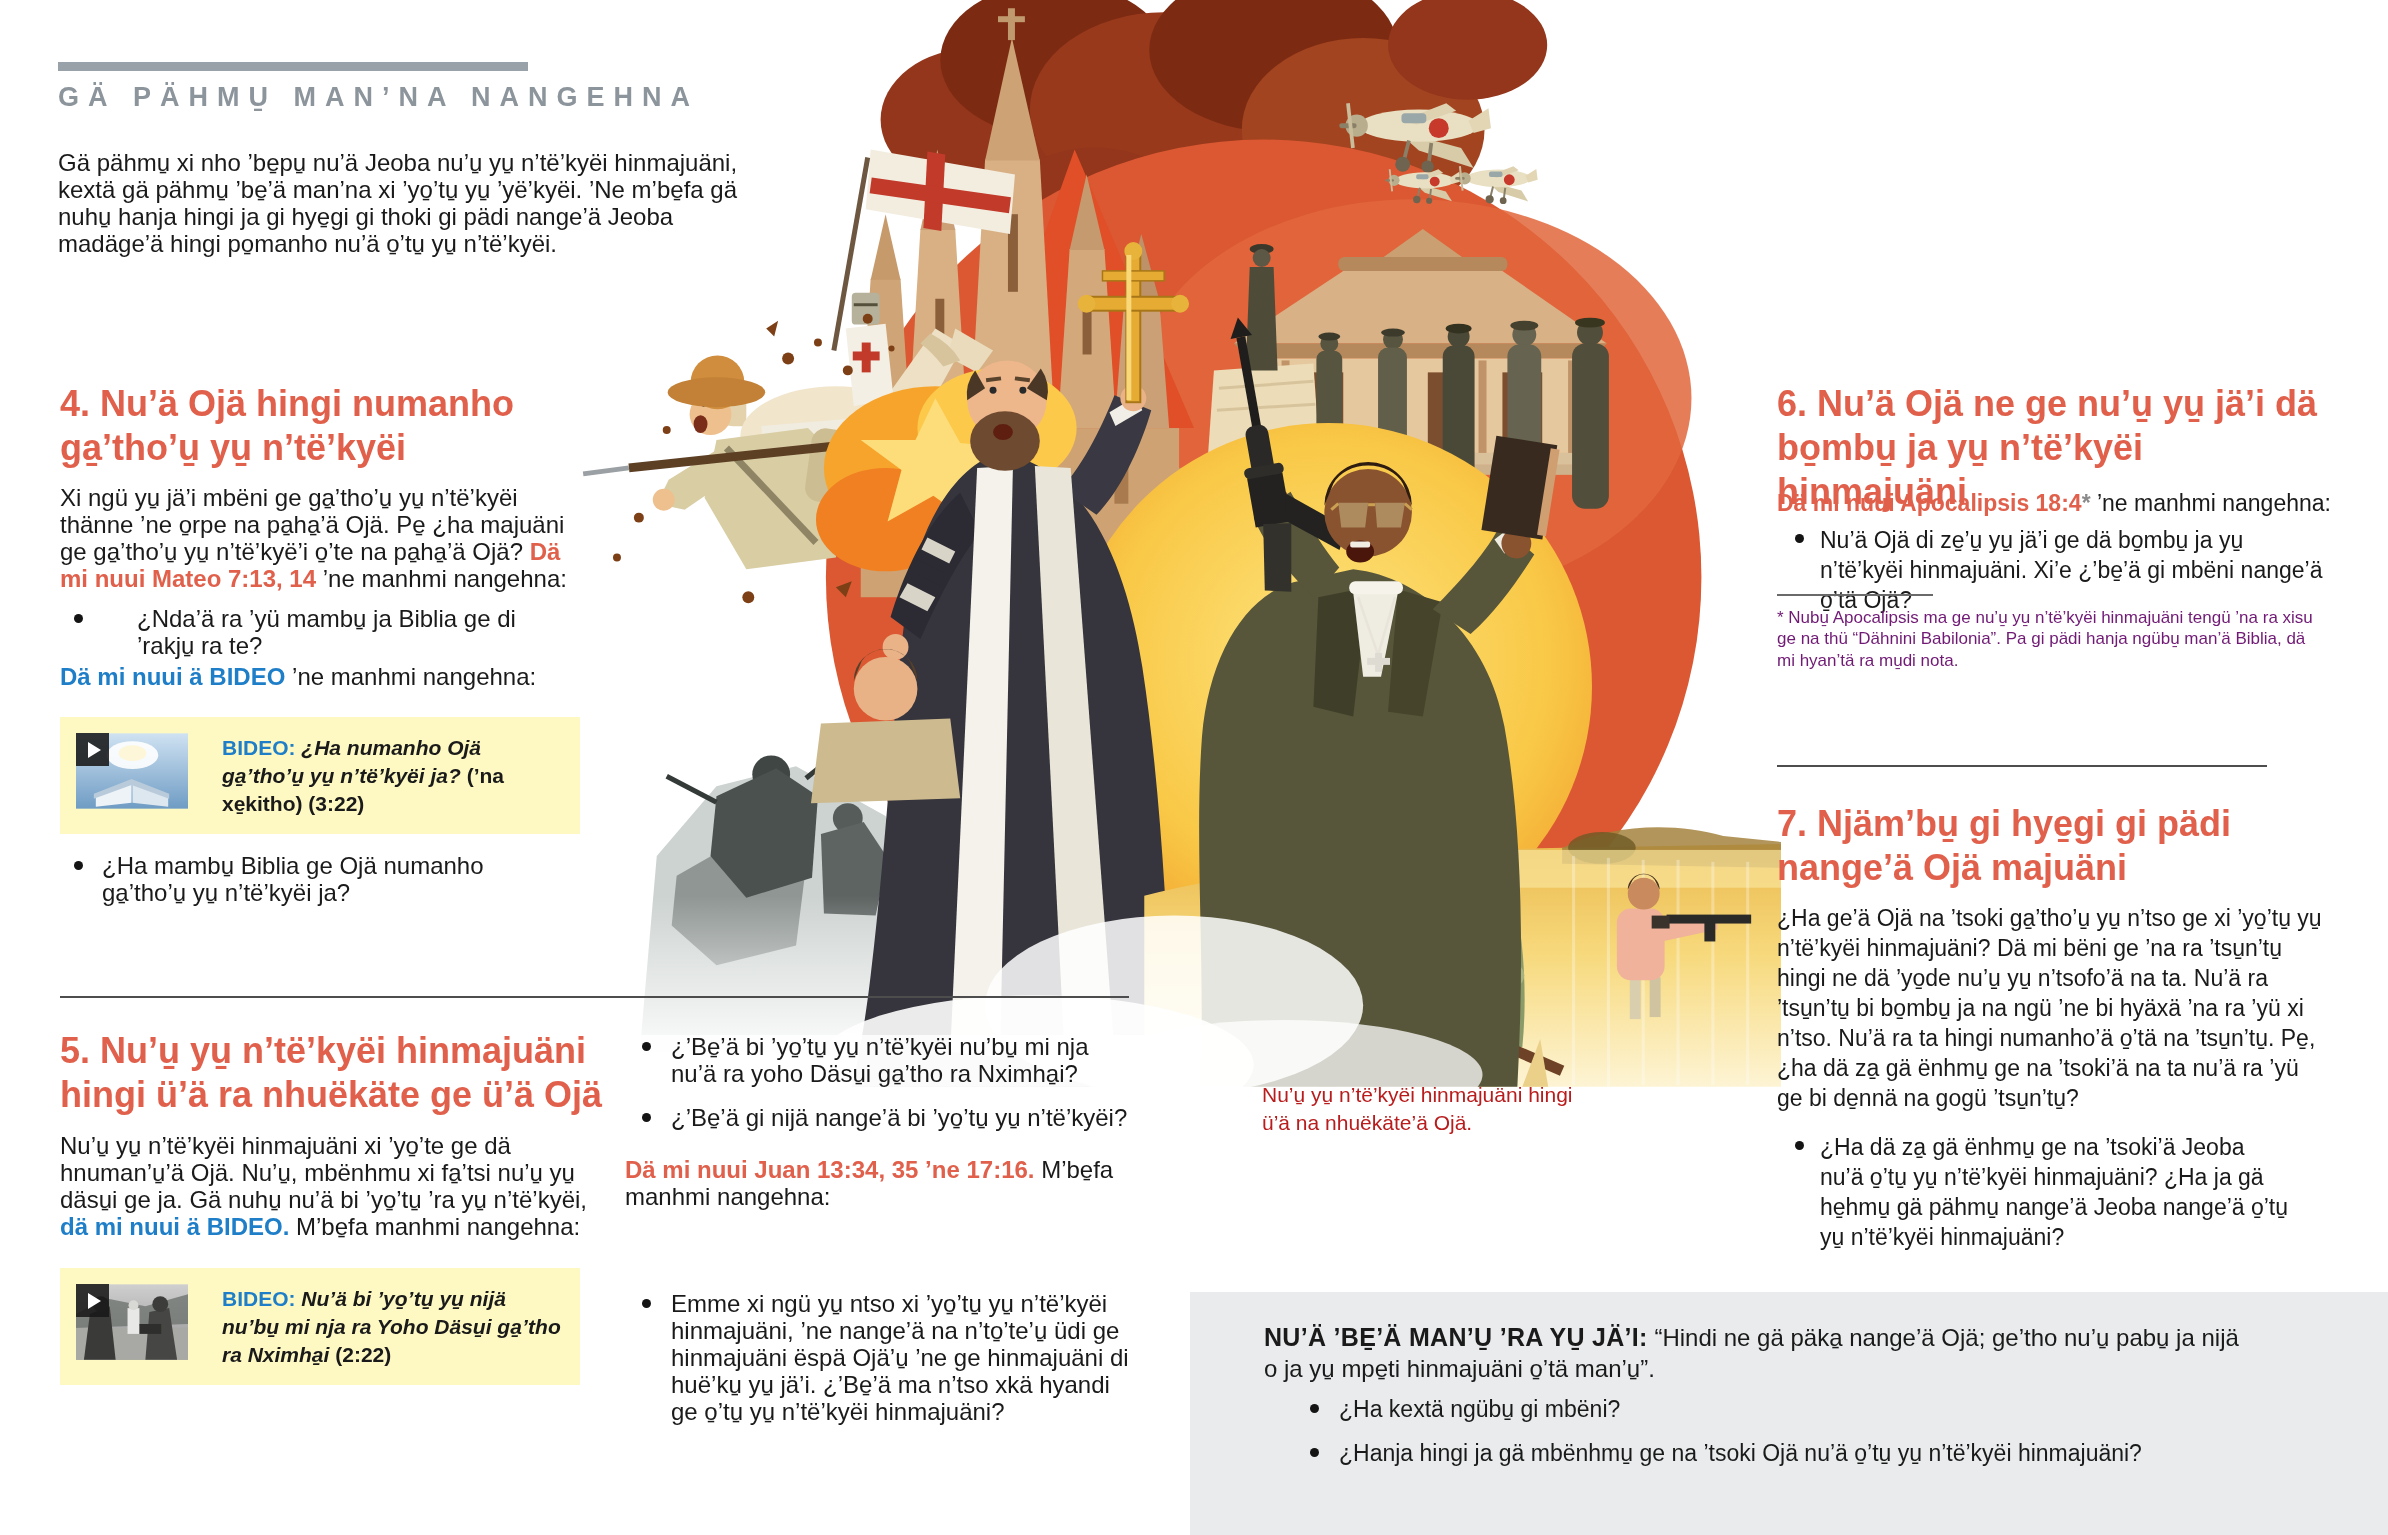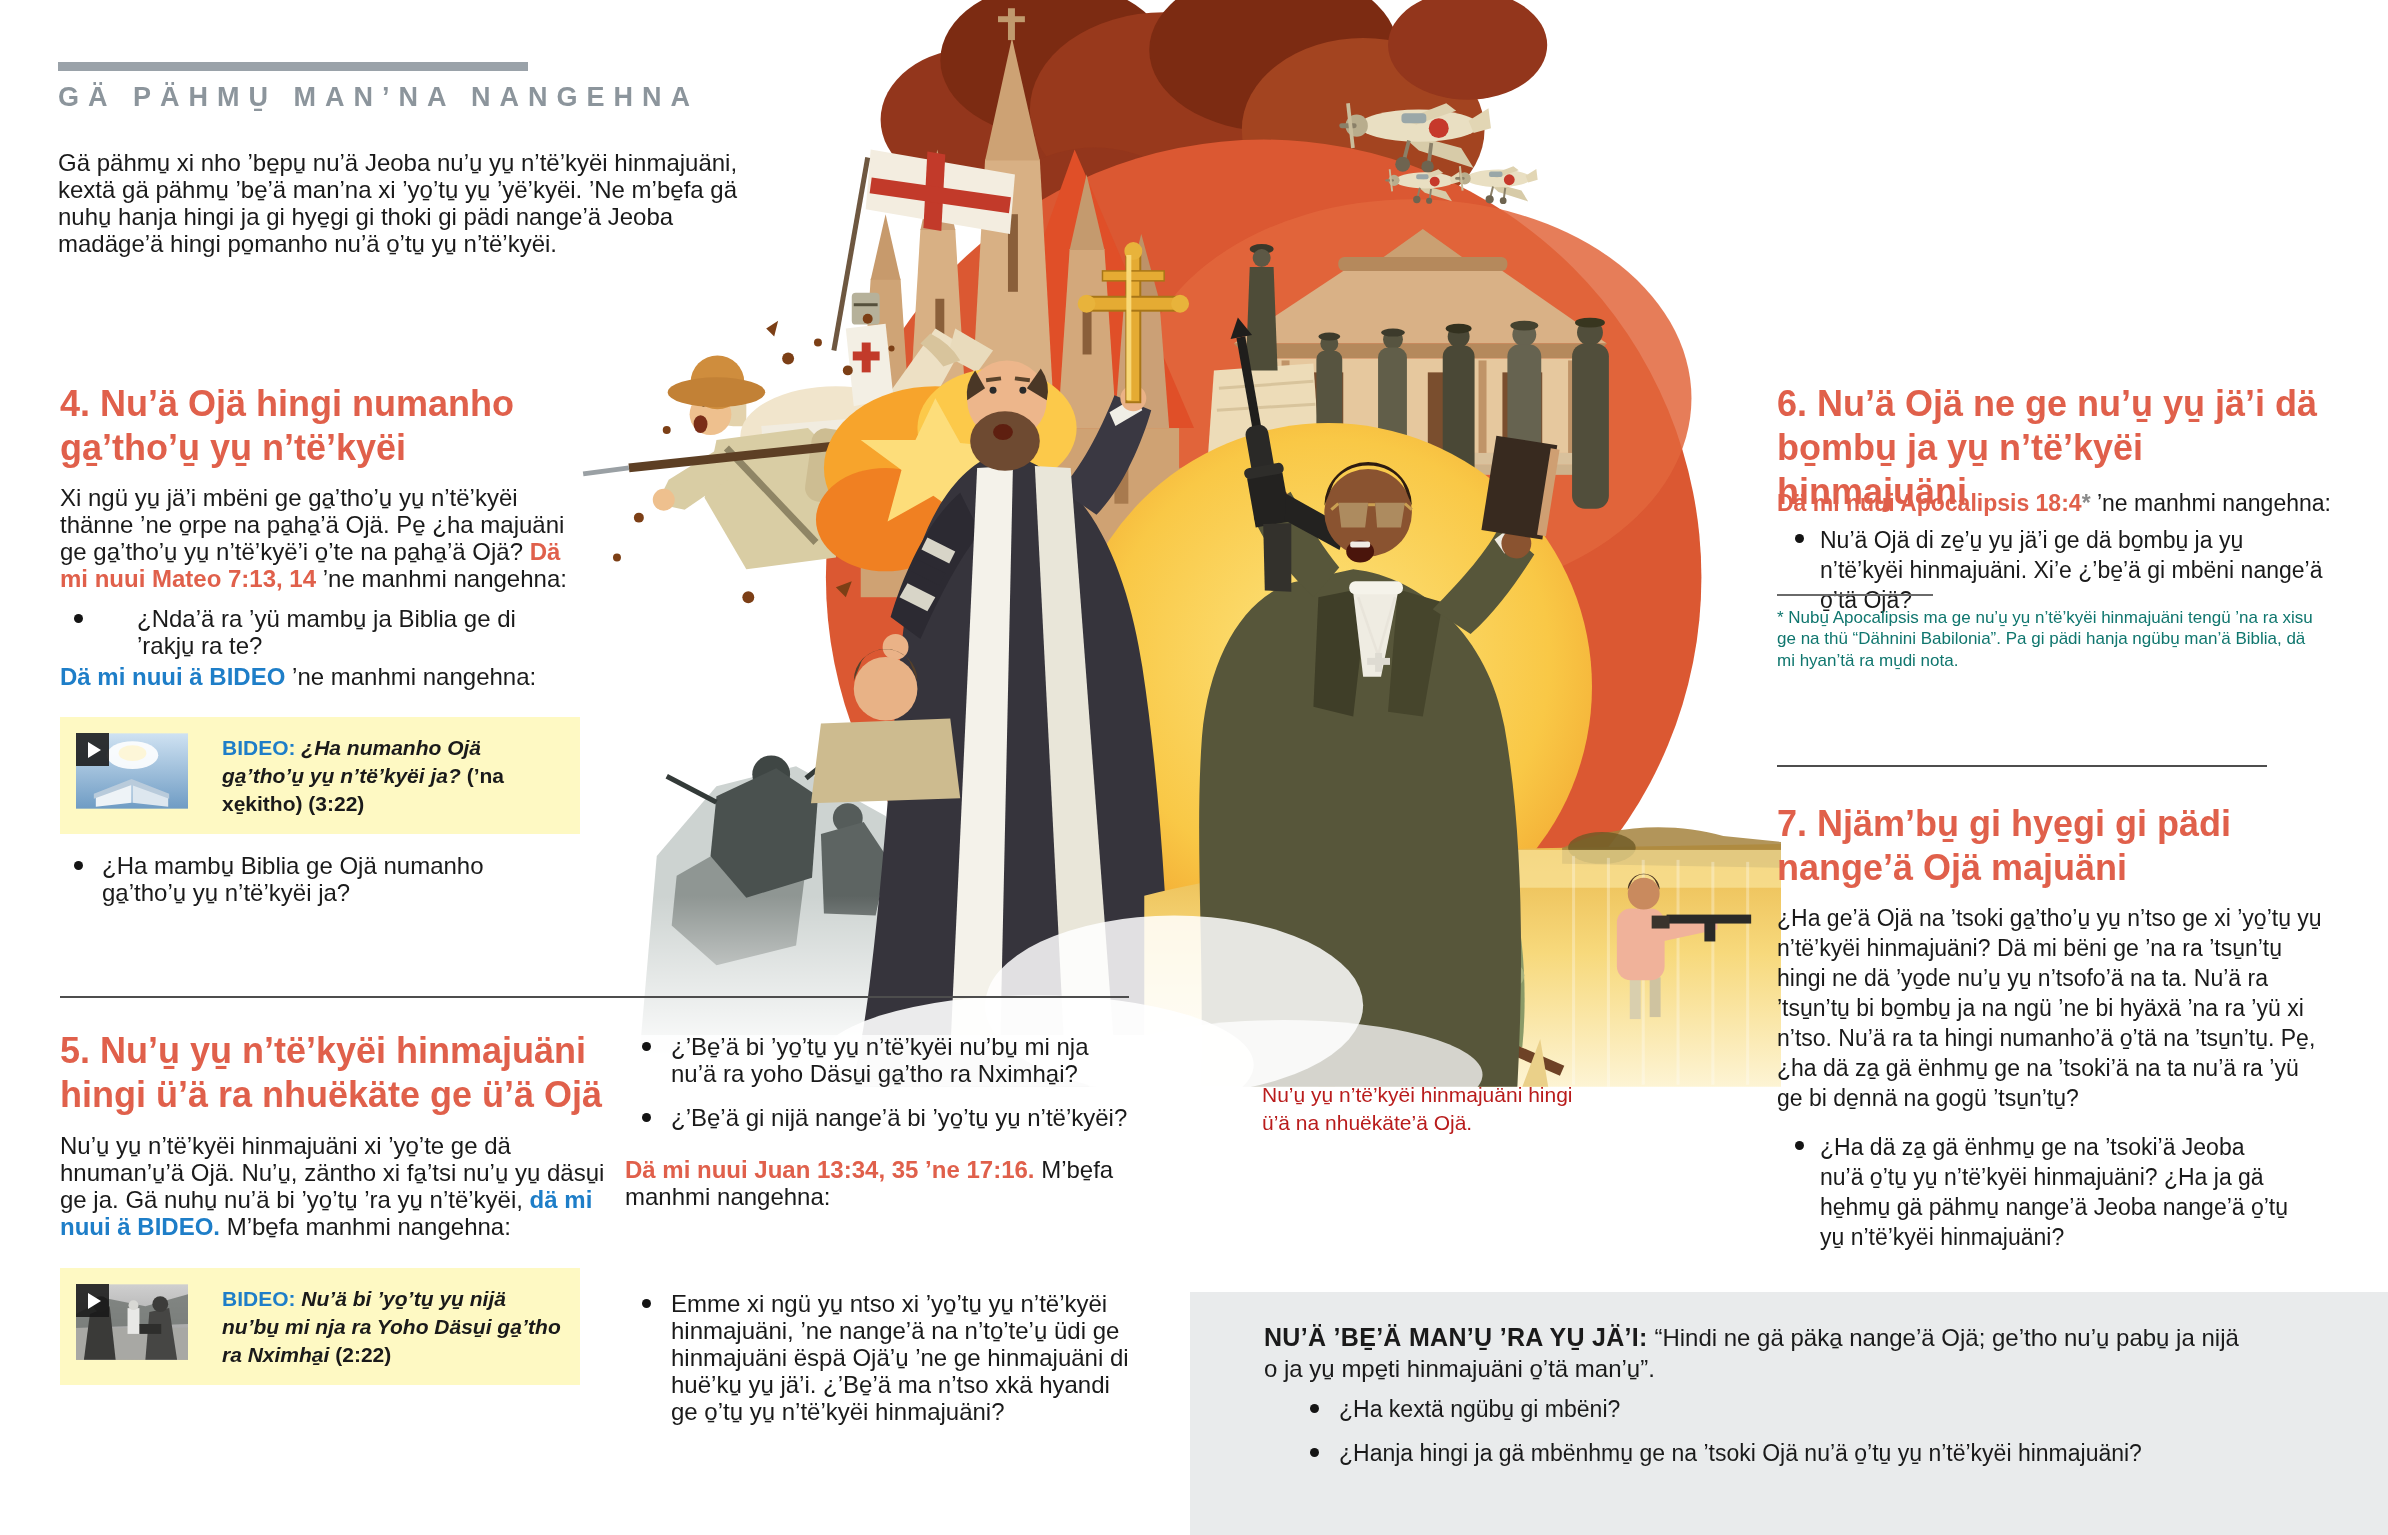--- a/index.html
+++ b/index.html
@@ -26,21 +26,21 @@
   .vthumb svg{display:block;}
   .playbtn{position:absolute;left:0;top:0;width:33px;height:33px;background:rgba(24,24,24,.88);
            display:flex;align-items:center;justify-content:center;}
   .tri{width:0;height:0;border-left:13px solid #fff;border-top:8px solid transparent;border-bottom:8px solid transparent;margin-left:3px;}
   .vtext{font-size:21px;line-height:28px;padding-top:1px;}
   .vlabel{color:#1e7ec8;font-weight:bold;}
   .vtitle{font-weight:bold;font-style:italic;}
   .vsuffix{font-weight:bold;}
   .rule{background:#4d4d4d;height:2px;}
   .fn-rule{background:#6a6a6a;height:2px;}
-  .footnote{font-size:17px;line-height:21.4px;color:#0f766e;}
+  .footnote{font-size:17px;line-height:21.4px;color:#701a75;}
   .caption{font-size:21px;line-height:28px;color:#b91c1c;}
   .graybox{background:#e9ebec;}
   .gb-lead{font-size:24px;line-height:31px;}
   .gb-lead b{font-size:25px;letter-spacing:0.3px;}
   .gb-bullet{font-size:23px;line-height:29px;}
 </style>
 </head>
 <body>
 
 <div class="page">
@@ -432,21 +432,21 @@
 
   <div class="abs bullet b-left body" style="left:60px;top:852px;width:498px;">
     <span class="dot"></span>
     <span>¿Ha mambu̱ Biblia ge Ojä numanho ga̱’tho’u̱ yu̱ n’të’kyëi ja?</span>
   </div>
 
   <div class="abs rule" style="left:60px;top:996px;width:1069px;"></div>
 
   <h2 class="abs shead" style="left:60px;top:1029px;width:587px;margin:0;">5. Nu’u̱ yu̱ n’të’kyëi hinmajuäni hingi ü’ä ra nhuëkäte ge ü’ä Ojä</h2>
 
-  <p class="abs body" style="left:60px;top:1132px;width:545px;"><span>Nu’u̱ yu̱ n’të’kyëi hinmajuäni xi ’yo̱’te ge dä hnuman’u̱’ä Ojä. Nu’u̱, zäntho xi fa̱’tsi nu’u̱ yu̱ däsu̱i ge ja. Gä nuhu̱ nu’ä bi ’yo̱’tu̱ ’ra yu̱ n’të’kyëi, </span><a class="blue">dä mi nuui ä BIDEO.</a><span> M’be̱fa manhmi nangehna:</span></p>
+  <p class="abs body" style="left:60px;top:1132px;width:545px;"><span>Nu’u̱ yu̱ n’të’kyëi hinmajuäni xi ’yo̱’te ge dä hnuman’u̱’ä Ojä. Nu’u̱, mbënhmu xi fa̱’tsi nu’u̱ yu̱ däsu̱i ge ja. Gä nuhu̱ nu’ä bi ’yo̱’tu̱ ’ra yu̱ n’të’kyëi, </span><a class="blue">dä mi nuui ä BIDEO.</a><span> M’be̱fa manhmi nangehna:</span></p>
 
   <div class="abs vbox" style="left:60px;top:1268px;width:488px;">
     <div class="vthumb">
       <svg width="112" height="76" viewBox="0 0 113 76">
         <defs>
             <linearGradient id="bw2" x1="0" y1="0" x2="0" y2="1">
           <stop offset="0%" stop-color="#cfcfcf"></stop>
               <stop offset="100%" stop-color="#8f8f8f"></stop>
             </linearGradient>
           </defs>

